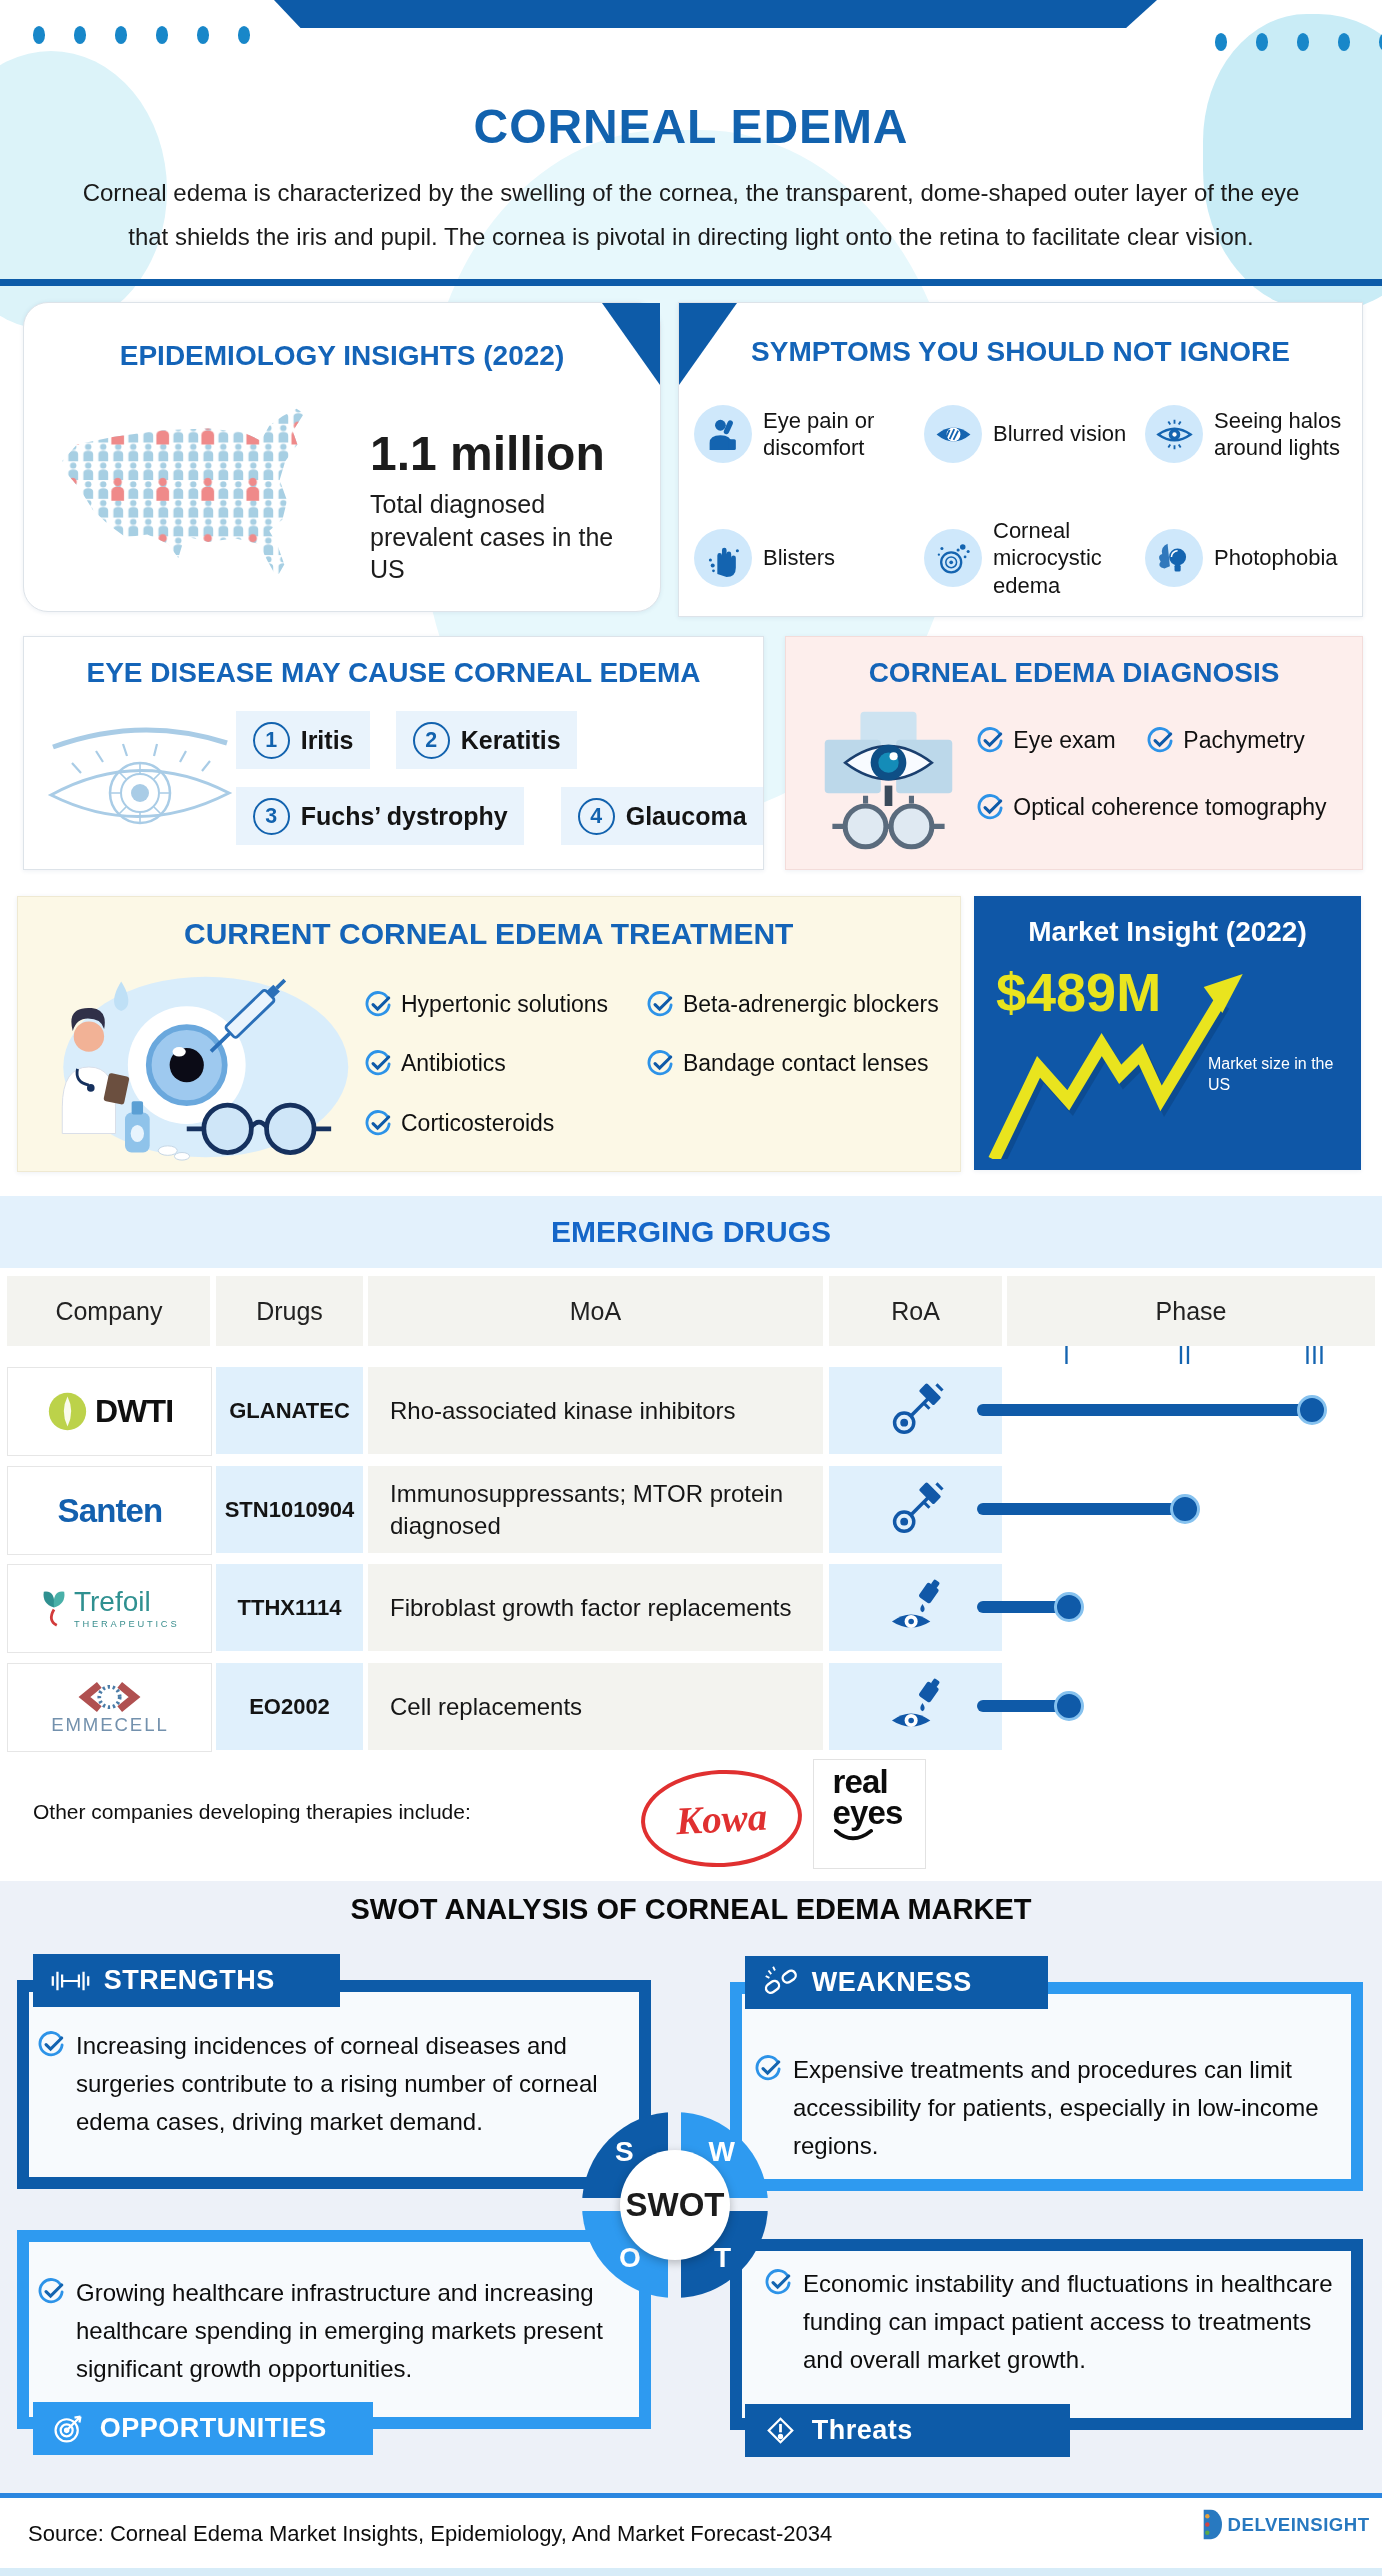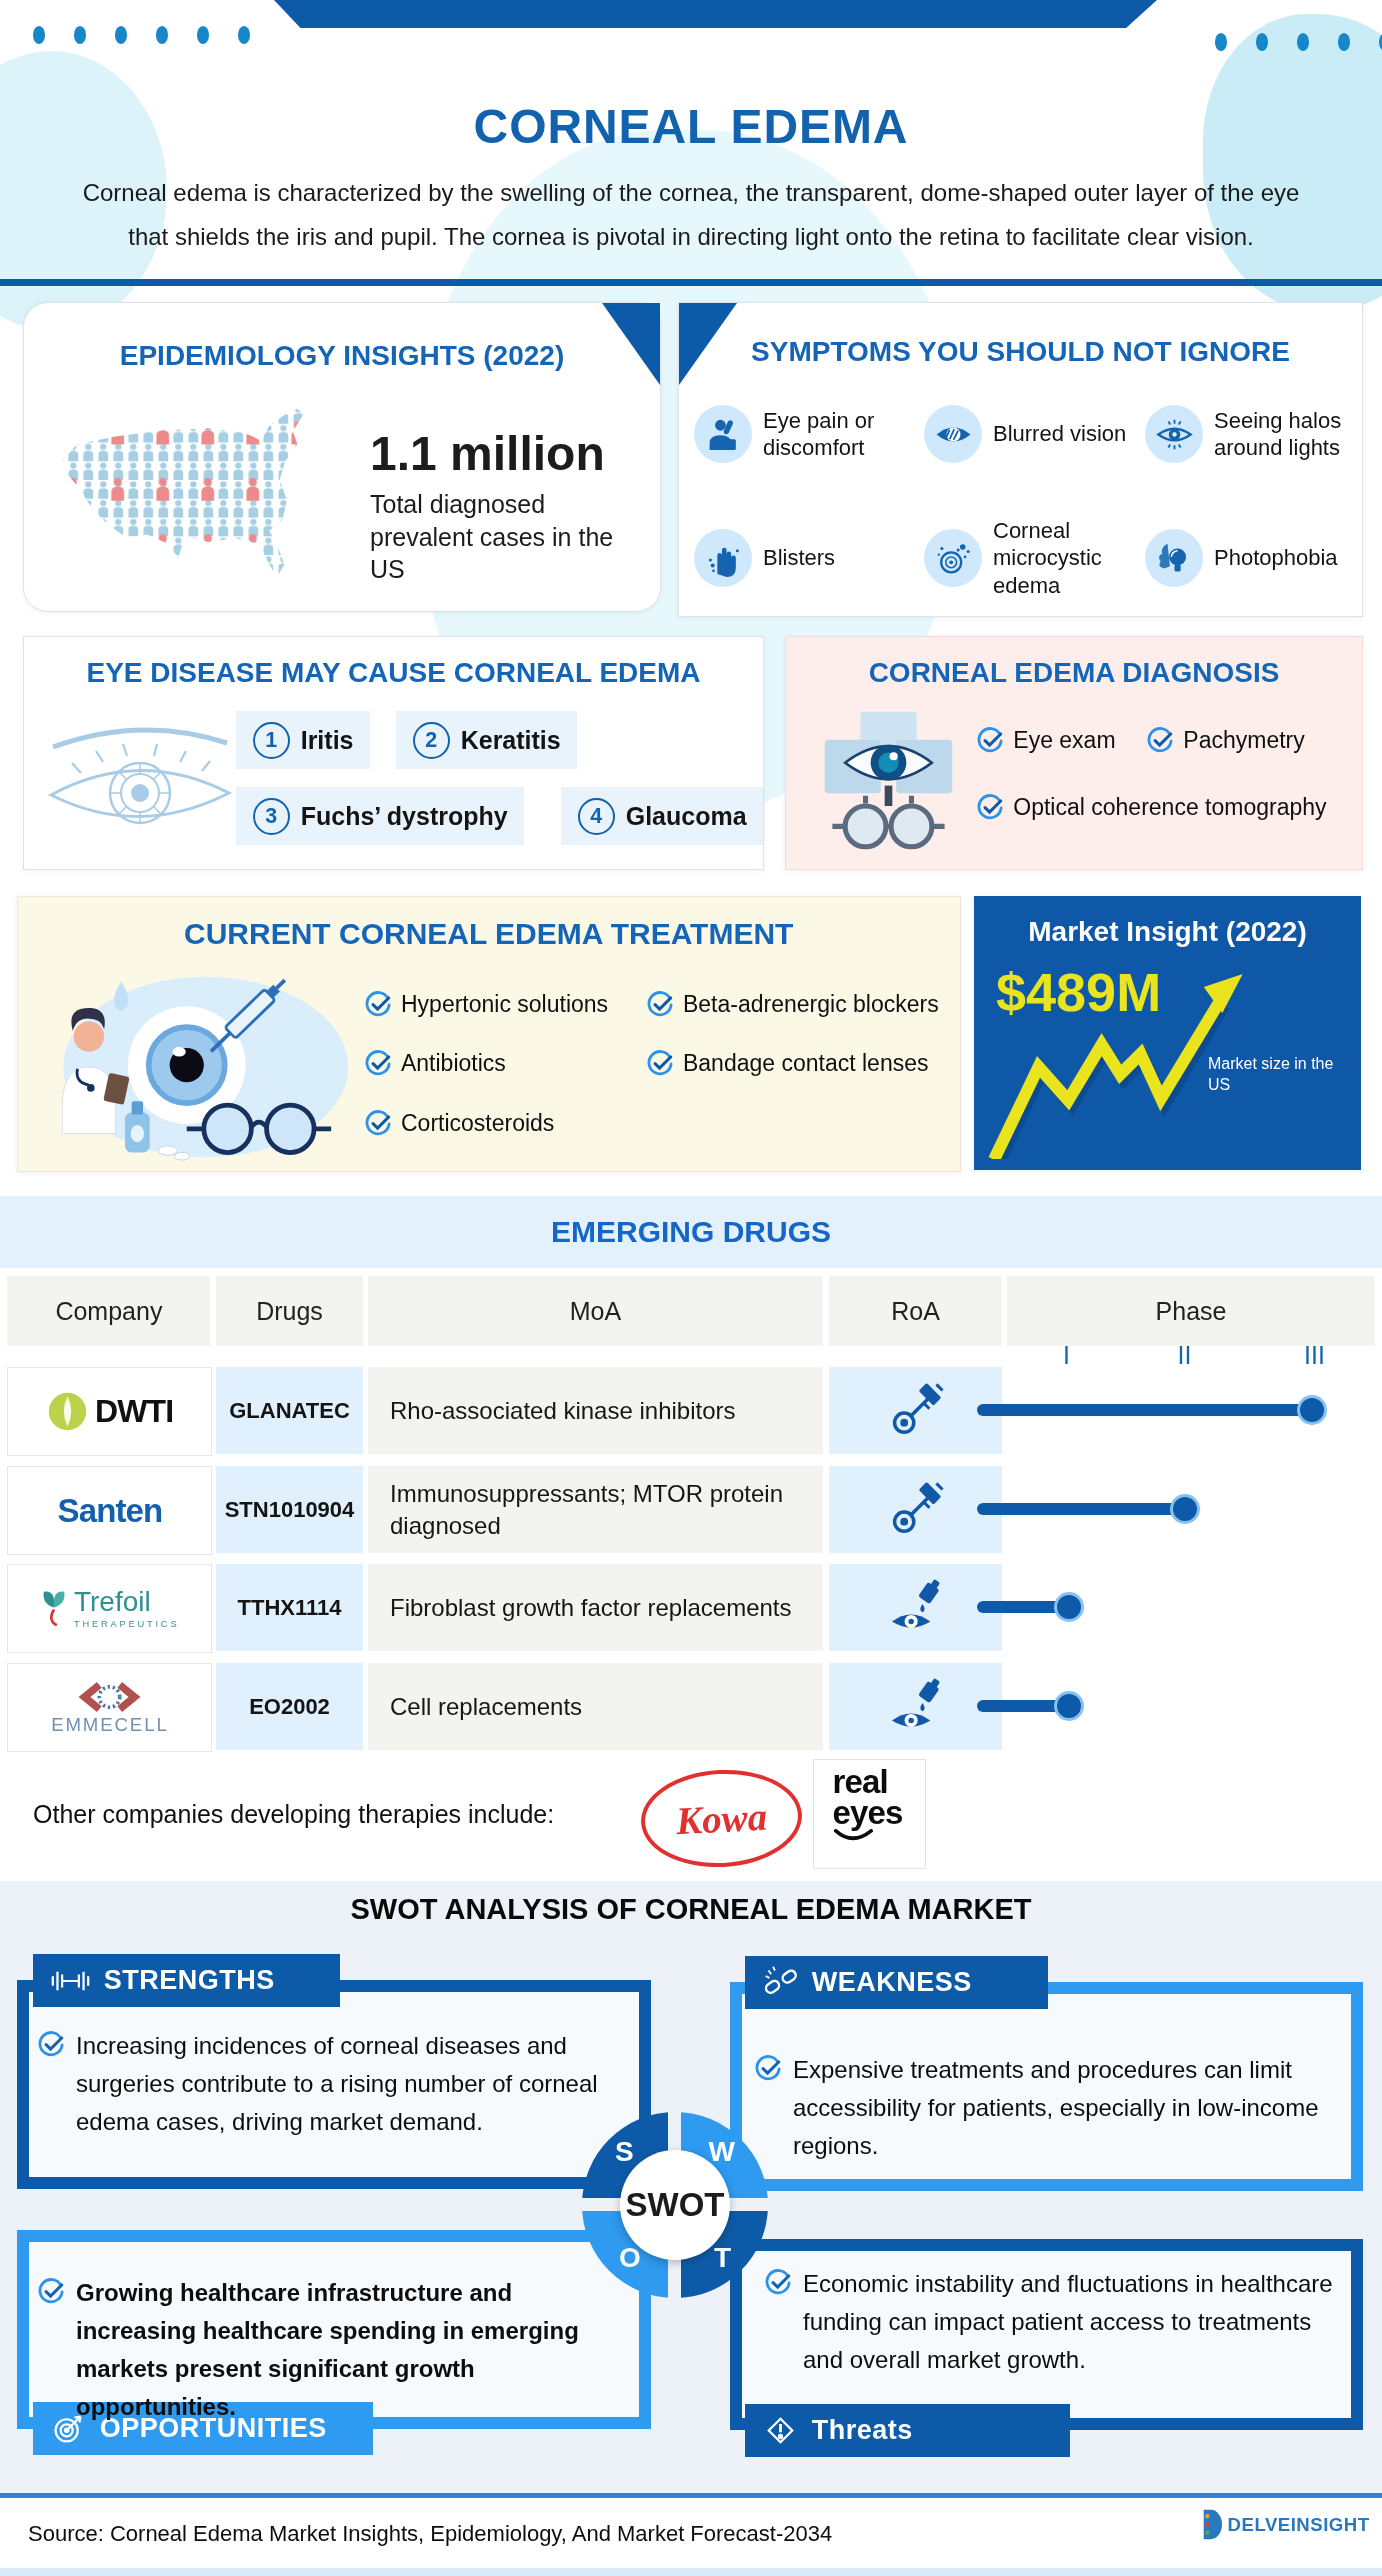--- a/index.html
+++ b/index.html
@@ -100,21 +100,21 @@
   .logo-dwti{display:flex;align-items:center;gap:7.4px;}
   .logo-dwti .t{font-size:32px;font-weight:800;letter-spacing:-0.9px;color:#101010;}
   .logo-santen{font-size:33px;font-weight:800;color:#1360ae;letter-spacing:-0.9px;}
   .logo-trefoil{display:flex;align-items:center;gap:5.6px;}
   .trefoil-lines{display:flex;flex-direction:column;line-height:1;}
   .trefoil-l1{font-size:28px;color:#2f9090;}
   .trefoil-l2{font-size:9.3px;letter-spacing:2.8px;color:#3a8e8e;margin-top:3.7px;}
   .logo-emme{display:flex;flex-direction:column;align-items:center;line-height:1;}
   .emme-txt{font-size:18.6px;letter-spacing:1.9px;color:#7391ad;margin-top:2.8px;}
   
-  .other-label{left:33px;top:1800px;font-size:25px;color:#101010;z-index:2;}
+  .other-label{left:33px;top:1800px;font-size:21px;color:#101010;z-index:2;}
   .kowa-box{left:641px;top:1770px;width:153px;height:89px;border:4.6px solid #e03030;border-radius:50%;
             display:flex;align-items:center;justify-content:center;transform:rotate(-3deg);z-index:2;background:#fff;}
   .kowa-txt{font-family:"Liberation Serif","DejaVu Serif",serif;font-style:italic;font-weight:bold;
             font-size:39px;color:#e03030;}
   .realeyes-box{left:813px;top:1759px;width:113px;height:110px;background:#fff;border:0.9px solid #e2e2e2;
                 box-sizing:border-box;padding:5.6px 0 0 18.6px;z-index:2;}
   .realeyes-box .l{font-size:33px;font-weight:700;letter-spacing:-0.9px;color:#0c0c0c;line-height:.95;}
   
   .swot-bg{left:0;top:1881px;width:1382px;height:612px;background:#edf1f8;z-index:1;}
   .swot-title{left:0;top:1893px;width:1382px;text-align:center;font-size:29px;font-weight:bold;color:#0a0a0a;z-index:2;}
@@ -125,21 +125,21 @@
   .b-t{left:730px;top:2239px;width:633px;height:191px;border:12px solid #0d5ba8;}
   .swot-chip{position:absolute;height:53px;display:flex;align-items:center;gap:13px;padding:0 16.7px;
              box-sizing:border-box;z-index:3;color:#fff;font-size:27px;font-weight:bold;letter-spacing:0.5px;}
   .chip-dark{background:#0d5ba8;} .chip-bright{background:#2e9af0;}
   .ch-s{left:33px;top:1954px;width:307px;} .ch-w{left:745px;top:1956px;width:303px;}
   .ch-o{left:33px;top:2402px;width:340px;} .ch-t{left:745px;top:2404px;width:325px;}
   .swot-text{position:absolute;z-index:3;display:flex;gap:11px;align-items:flex-start;}
   .swot-text svg{flex:none;margin-top:3.7px;}
   .swot-text p{margin:0;font-size:24px;line-height:1.58;color:#0d0d0d;}
   .tx-s{left:37px;top:2027px;width:591px;} .tx-w{left:754px;top:2051px;width:580px;}
-  .tx-o{left:37px;top:2274px;width:591px;font-weight:bold;} .tx-t{left:764px;top:2265px;width:569px;}
+  .tx-o{left:37px;top:2274px;width:591px;} .tx-t{left:764px;top:2265px;width:569px;}
   .swot-ring{left:582px;top:2112px;width:186px;height:186px;border-radius:50%;z-index:4;
              background:conic-gradient(#2e9af0 0deg 90deg,#0d5ba8 90deg 180deg,#2e9af0 180deg 270deg,#0d5ba8 270deg 360deg);}
   .ring-letter{position:absolute;color:#fff;font-weight:bold;font-size:28px;z-index:5;}
   .lt-s{left:33px;top:24px;} .lt-w{right:33px;top:24px;} .lt-o{left:37px;bottom:24px;} .lt-t{right:37px;bottom:24px;}
   .ring-gap-v{position:absolute;left:86px;top:0;width:13px;height:186px;background:#edf1f8;}
   .ring-gap-h{position:absolute;top:86px;left:0;height:13px;width:186px;background:#edf1f8;}
   .swot-center{position:absolute;left:38px;top:38px;width:110px;height:110px;border-radius:50%;background:#fff;
                box-shadow:0 2.8px 9.3px rgba(0,0,0,.25);display:flex;align-items:center;justify-content:center;
                font-size:33px;font-weight:800;color:#1c1c1c;z-index:6;}
   

